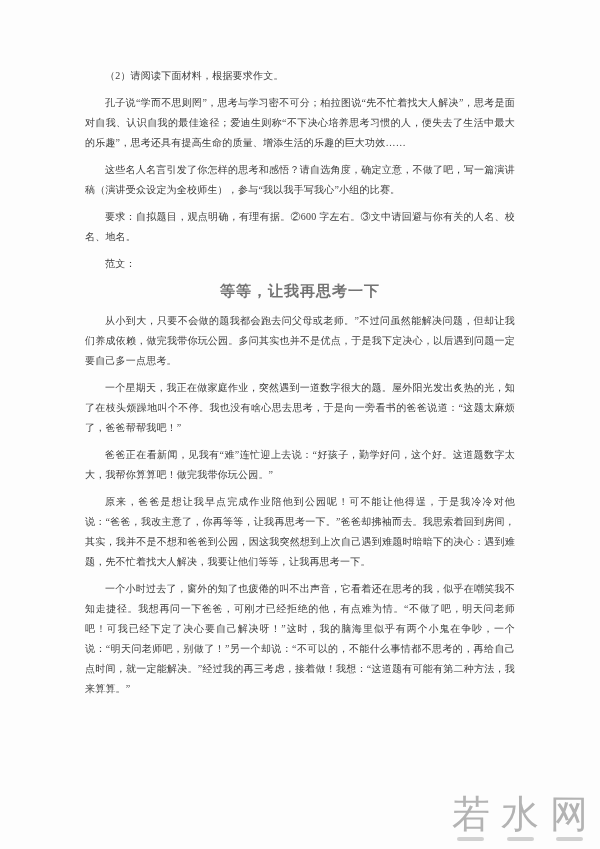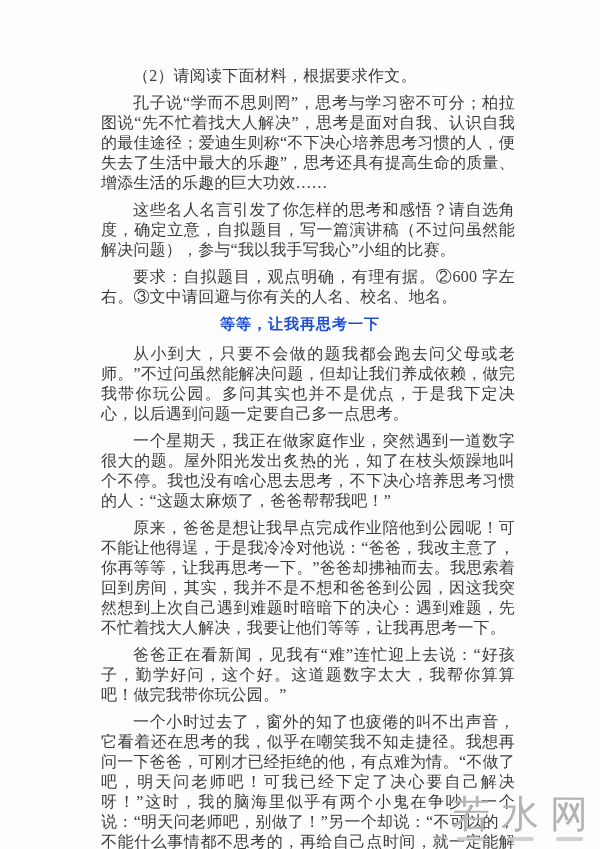--- a/index.html
+++ b/index.html
@@ -13,35 +13,35 @@
     position: relative;
     overflow: hidden;
     font-family: "Liberation Serif", "DejaVu Serif", serif;
     color: #3b3b3b;
   }
   .page {
     padding: 66px 85px 0 85px;
     width: 430px;
   }
   .para {
-    margin: 0 0 7px 16px;
-    font-size: 16px;
+    margin: 0 0 7px 0;
+    font-size: 10px;
     line-height: 20px;
     text-align: justify;
     text-indent: 2em;
     letter-spacing: 0.2px;
   }
   .essay-title {
     font-size: 15px;
     font-weight: bold;
     text-align: center;
     text-indent: 0;
     margin: 8px 0 10px 0;
     letter-spacing: 1px;
-    color: #1d4ed8;
+    color: #737373;
   }
   .watermark {
     position: absolute;
     right: 12px;
     bottom: 8px;
     text-align: center;
   }
   .wm-text {
     font-family: "Liberation Sans", "DejaVu Sans", sans-serif;
     font-size: 38px;
@@ -66,31 +66,32 @@
 </style>
 </head>
 <body>
 
 <div class="page">
 
   <p class="para">（2）请阅读下面材料，根据要求作文。</p>
 
   <p class="para">孔子说“学而不思则罔”，思考与学习密不可分；柏拉图说“先不忙着找大人解决”，思考是面对自我、认识自我的最佳途径；爱迪生则称“不下决心培养思考习惯的人，便失去了生活中最大的乐趣”，思考还具有提高生命的质量、增添生活的乐趣的巨大功效……</p>
 
-  <p class="para">这些名人名言引发了你怎样的思考和感悟？请自选角度，确定立意，自拟题目，写一篇演讲稿（不过问虽然能解决问题），参与“我以我手写我心”小组的比赛。</p>
+  <p class="para">这些名人名言引发了你怎样的思考和感悟？请自选角度，确定立意，不做了吧，写一篇演讲稿（演讲受众设定为全校师生），参与“我以我手写我心”小组的比赛。</p>
 
   <p class="para">要求：自拟题目，观点明确，有理有据。②600 字左右。③文中请回避与你有关的人名、校名、地名。</p>
 
+  <p class="para">范文：</p>
 
   <h1 class="essay-title">等等，让我再思考一下</h1>
 
   <p class="para">从小到大，只要不会做的题我都会跑去问父母或老师。”不过问虽然能解决问题，但却让我们养成依赖，做完我带你玩公园。多问其实也并不是优点，于是我下定决心，以后遇到问题一定要自己多一点思考。</p>
-  <p class="para">一个星期天，我正在做家庭作业，突然遇到一道数字很大的题。屋外阳光发出炙热的光，知了在枝头烦躁地叫个不停。我也没有啥心思去思考，不下决心培养思考习惯的人：“这题太麻烦了，爸爸帮帮我吧！”</p>
+  <p class="para">一个星期天，我正在做家庭作业，突然遇到一道数字很大的题。屋外阳光发出炙热的光，知了在枝头烦躁地叫个不停。我也没有啥心思去思考，于是向一旁看书的爸爸说道：“这题太麻烦了，爸爸帮帮我吧！”</p>
+  <p class="para">爸爸正在看新闻，见我有“难”连忙迎上去说：“好孩子，勤学好问，这个好。这道题数字太大，我帮你算算吧！做完我带你玩公园。”</p>
   <p class="para">原来，爸爸是想让我早点完成作业陪他到公园呢！可不能让他得逞，于是我冷冷对他说：“爸爸，我改主意了，你再等等，让我再思考一下。”爸爸却拂袖而去。我思索着回到房间，其实，我并不是不想和爸爸到公园，因这我突然想到上次自己遇到难题时暗暗下的决心：遇到难题，先不忙着找大人解决，我要让他们等等，让我再思考一下。</p>
-  <p class="para">爸爸正在看新闻，见我有“难”连忙迎上去说：“好孩子，勤学好问，这个好。这道题数字太大，我帮你算算吧！做完我带你玩公园。”</p>
   <p class="para">一个小时过去了，窗外的知了也疲倦的叫不出声音，它看着还在思考的我，似乎在嘲笑我不知走捷径。我想再问一下爸爸，可刚才已经拒绝的他，有点难为情。“不做了吧，明天问老师吧！可我已经下定了决心要自己解决呀！”这时，我的脑海里似乎有两个小鬼在争吵，一个说：“明天问老师吧，别做了！”另一个却说：“不可以的，不能什么事情都不思考的，再给自己点时间，就一定能解决。”经过我的再三考虑，接着做！我想：“这道题有可能有第二种方法，我来算算。”</p>
 
 </div>
 
 <div class="watermark">
   <div class="wm-text">若水网</div>
   <div class="wm-sub">
     <span class="wm-dash"></span>
     <span class="wm-dash"></span>
     <span class="wm-dash"></span>

